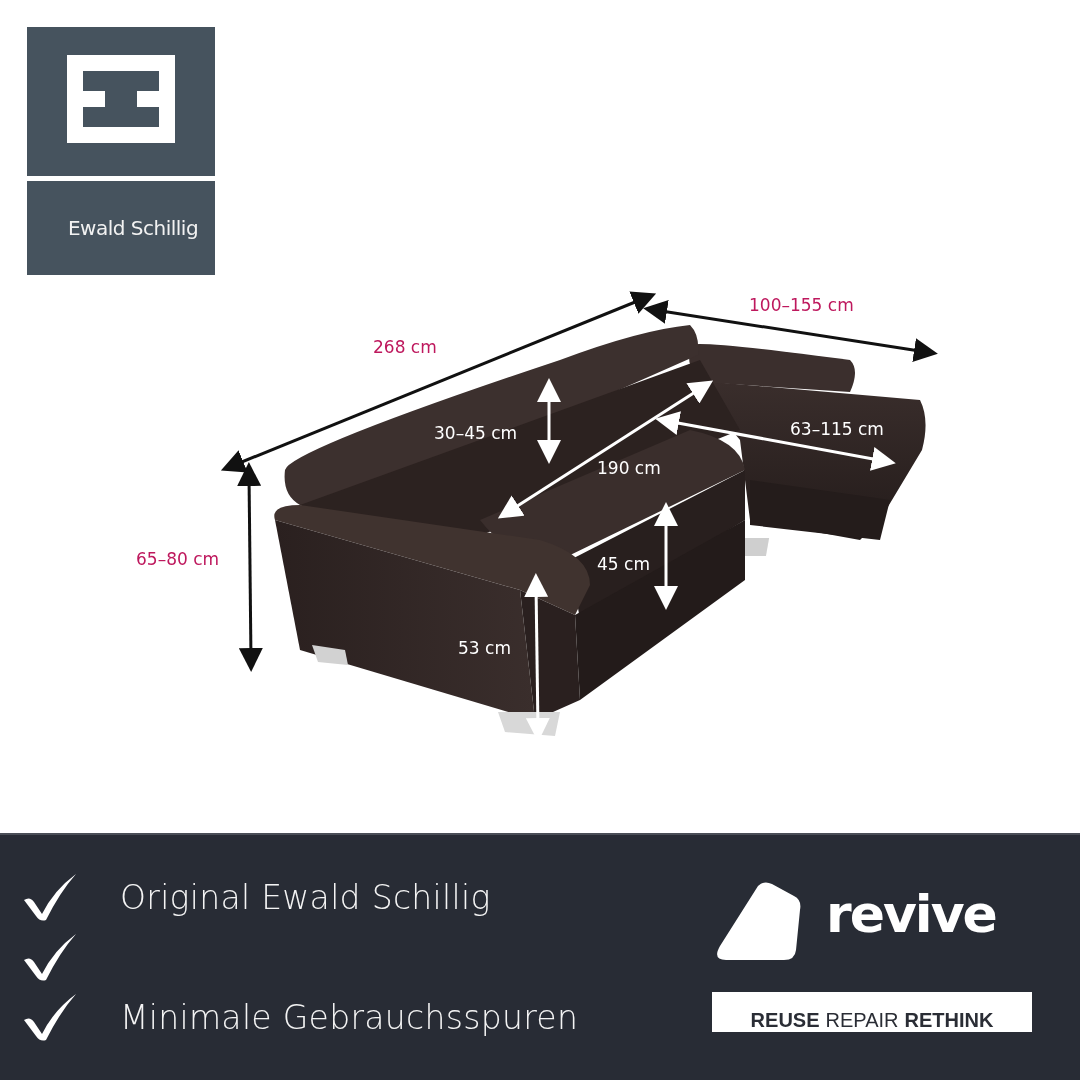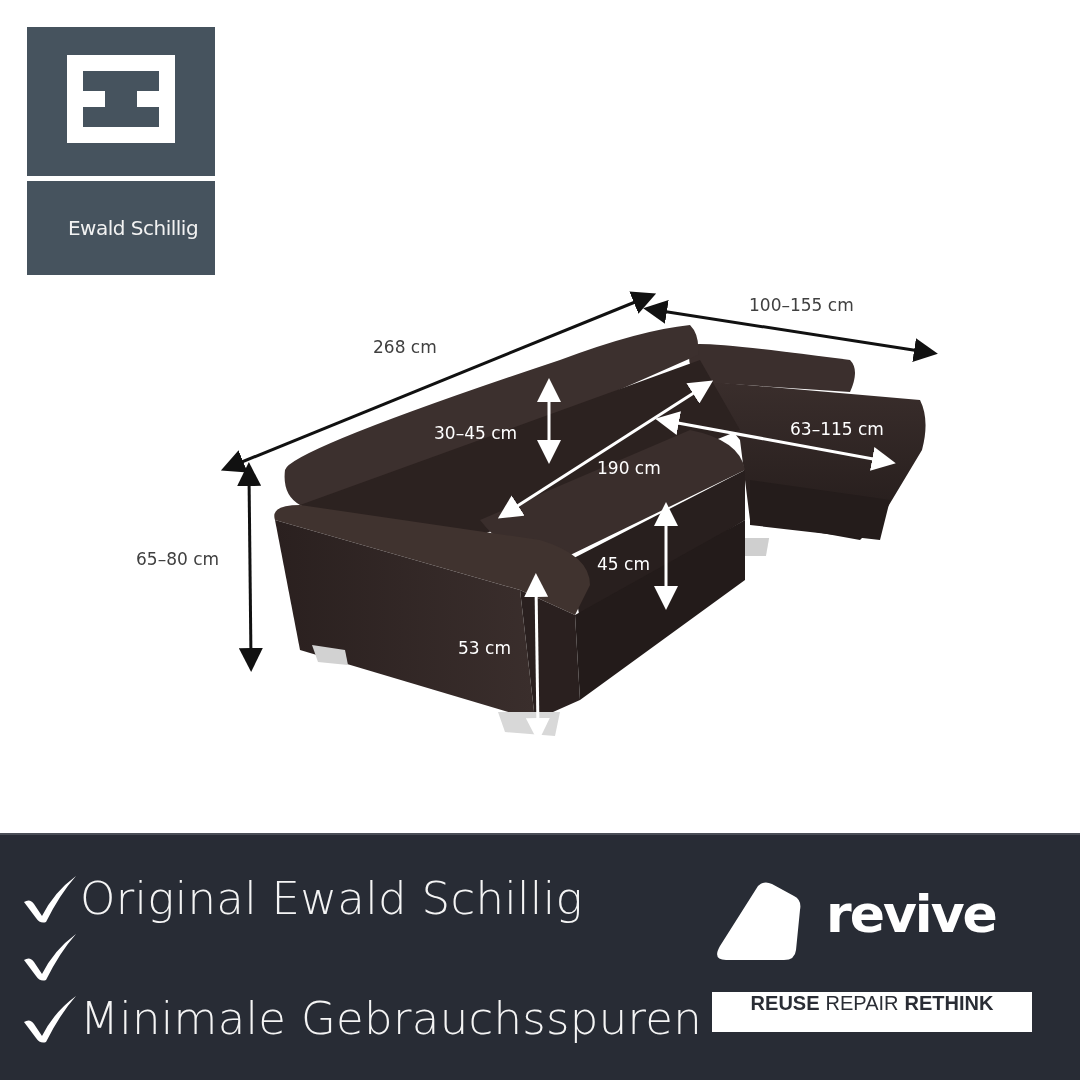--- a/index.html
+++ b/index.html
@@ -2,28 +2,28 @@
 <html><head>
 <meta charset="utf-8">
 <style>
   html, body { margin:0; padding:0; }
   body { width:1080px; height:1080px; background:#ffffff; position:relative; overflow:hidden; font-family:"DejaVu Sans", sans-serif; }
   .logo-top { position:absolute; left:27px; top:27px; width:188px; height:149px; background:#46535e; }
   .logo-bottom { position:absolute; left:27px; top:181px; width:188px; height:94px; background:#46535e; display:flex; align-items:center; justify-content:center; }
   .logo-bottom span { color:#f2f2f2; font-family:"DejaVu Sans", sans-serif; font-size:20px; letter-spacing:-0.5px;margin-left:24px; }
   .photo { position:absolute; left:0; top:290px; width:1080px; height:520px; }
   .dim { position:absolute; font-family:"DejaVu Sans", sans-serif; font-size:17px; white-space:nowrap; }
-  .dim.dark { color:#404040; }
+  .dim.dark { color:#be185d; }
   .dim.light { color:#fff; }
   .band { position:absolute; left:0; top:833px; width:1080px; height:247px; background:#282c35; border-top:2px solid #4a4e57; }
   .feature { position:absolute; left:20px; display:flex; align-items:center; }
   .feature .check { width:60px; height:50px; }
-  .feature .txt { color:#f4f4f4; font-size:45px; font-family:"DejaVu Sans", sans-serif; font-weight:300; letter-spacing:0.3px; }
+  .feature .txt { color:#f4f4f4; font-size:33px; margin-left:40px; font-family:"DejaVu Sans", sans-serif; font-weight:300; letter-spacing:0.3px; }
   .revive-word { position:absolute; left:826px; top:888px; color:#fff; font-size:52px; font-weight:bold; font-family:"DejaVu Sans", sans-serif; letter-spacing:-2px; line-height:1; }
-  .tagline { position:absolute; left:712px; top:992px; width:320px; height:40px; background:#ffffff; display:flex; align-items:flex-start; justify-content:center; font-size:20px; color:#2a2d35; font-family:"Liberation Sans", sans-serif; }
+  .tagline { position:absolute; left:712px; top:992px; width:320px; height:40px; background:#ffffff; display:flex; align-items:flex-end; justify-content:center; font-size:20px; color:#2a2d35; font-family:"Liberation Sans", sans-serif; }
   .tagline b { font-weight:bold; }
   .tagline span.reg { font-weight:normal; margin:0 6px; }
 </style>
 </head>
 <body>
 
 <div class="logo-top">
   <svg width="188" height="149" viewBox="0 0 188 149">
 
     <path d="M40 28 H98 V44 H56 V64 H78 V80 H56 V100 H98 V116 H40 Z" fill="#ffffff"></path>

